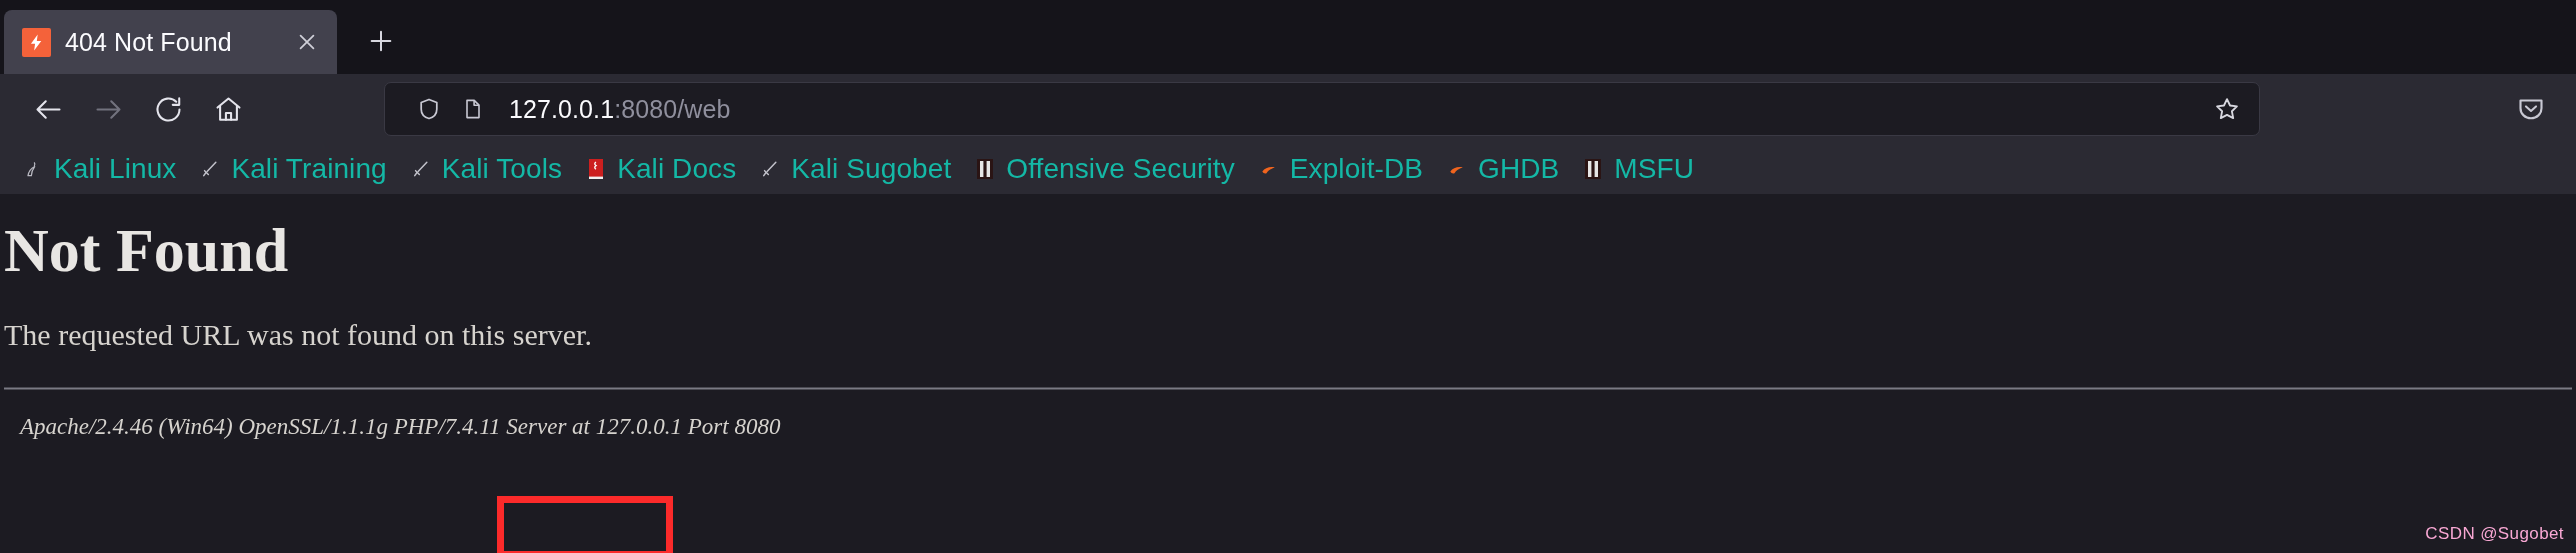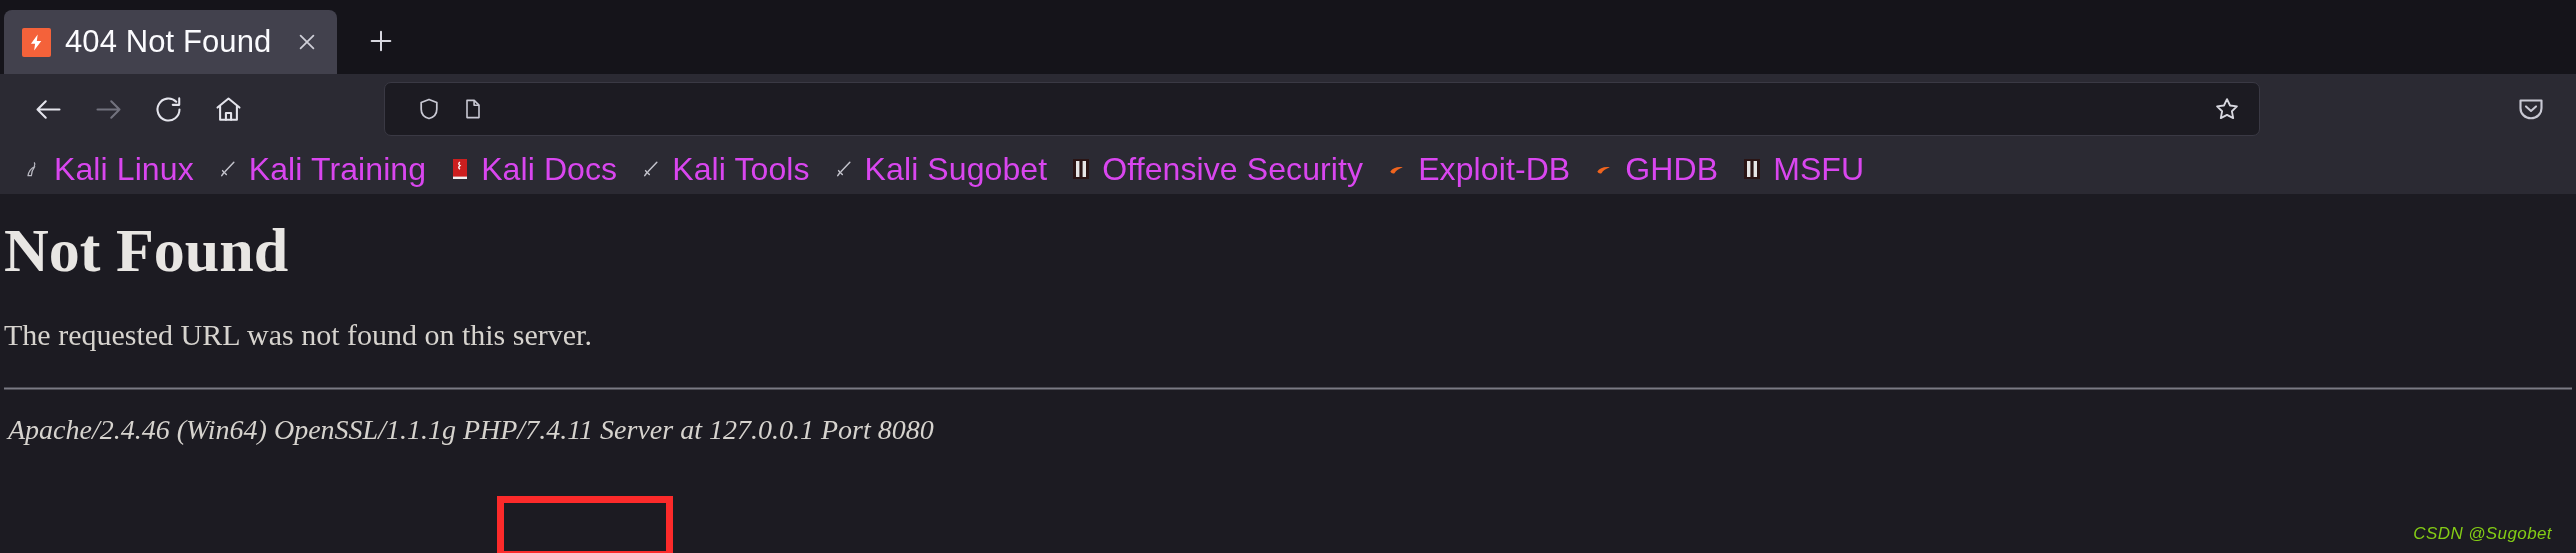--- a/index.html
+++ b/index.html
@@ -35,21 +35,21 @@
     width: 29px; height: 29px;
     background: #f4623a;
     border-radius: 2px;
     flex: 0 0 auto;
     display: flex; align-items: center; justify-content: center;
   }
   .tab-favicon svg { display:block; }
   .tab-title {
     flex: 1 1 auto;
     color: #fbfbfe;
-    font-size: 31px;
+    font-size: 25px;
     white-space: nowrap;
     overflow: hidden;
     text-overflow: ellipsis;
     letter-spacing: 0.1px;
   }
   .tab-close {
     flex: 0 0 auto;
     width: 40px; height: 40px;
     display: flex; align-items: center; justify-content: center;
     border-radius: 5px;
@@ -138,22 +138,22 @@
     padding: 5px 11px;
     border-radius: 5px;
     white-space: nowrap;
   }
   .bookmark-icon {
     width: 24px; height: 24px;
     display: flex; align-items: center; justify-content: center;
     flex: 0 0 auto;
   }
   .bookmark-label {
-    font-size: 32px;
-    color: #d946ef;
+    font-size: 28px;
+    color: #14b8a6;
     letter-spacing: 0.1px;
   }
 
   
   #page-content {
     position: relative;
     height: 360px;
     background: #1c1b22;
     padding: 0;
   }
@@ -173,42 +173,41 @@
   }
   #page-hr {
     margin: 35px 4px 0 4px;
     height: 3px;
     border: 0;
     background: linear-gradient(to bottom, #4a4a52 0 1px, #7a7a84 1px 2px, #4a4a52 2px 3px);
   }
   #page-address {
     font-family: "Liberation Serif", serif;
     font-style: italic;
-    font-size: 28px;
+    font-size: 23px;
     color: #d6d3ce;
-    padding: 24px 0 0 8px;
+    padding: 24px 0 0 20px;
     white-space: nowrap;
   }
   #highlight-box {
     position: absolute;
     left: 497px;
     top: 302px;
     width: 176px;
     height: 62px;
     border: 7px solid #fb2a2a;
     pointer-events: none;
   }
   #watermark {
     position: absolute;
-    right: 24px;
+    right: 12px;
     bottom: 10px;
     font-size: 17px;
-    color: #84cc16;
+    color: #f9a8d4;
     letter-spacing: 0.4px;
-    font-style: italic;
   }
 </style>
 </head>
 <body>
 
 <div id="tab-strip">
   <div class="tab">
     <span class="tab-favicon">
       <svg width="19" height="19" viewBox="0 0 24 24">
           <path d="M13.5 2 5 13.5h5.2L9 22l9-12h-5.6l1.1-8z" fill="#ffffff"></path>
@@ -258,20 +257,21 @@
       <svg width="26" height="26" viewBox="0 0 24 24" stroke="#c9c9d4" stroke-width="1.6" fill="none" stroke-linejoin="round">
           <path d="M12 3.2 4.8 6v6.2c0 4.4 3 7.4 7.2 8.6 4.2-1.2 7.2-4.2 7.2-8.6V6L12 3.2z"></path>
         </svg>
     </span>
     <span class="url-icon">
       <svg width="24" height="24" viewBox="0 0 24 24" stroke="#c9c9d4" stroke-width="1.6" fill="none" stroke-linejoin="round">
           <path d="M6 3.4h7.2L18 8.1V20.6H6z"></path>
           <path d="M13.1 3.4v4.8H18"></path>
         </svg>
     </span>
+    <span id="url-text"><span class="host">127.0.0.1</span><span class="path">:8080/web</span></span>
     <span id="star-btn">
       <svg width="28" height="28" viewBox="0 0 24 24" stroke="#d8d8e0" stroke-width="1.6" fill="none" stroke-linejoin="round">
           <path d="M12 3.6l2.6 5.4 5.9.8-4.3 4.1 1.1 5.9L12 17l-5.3 2.8 1.1-5.9-4.3-4.1 5.9-.8z"></path>
         </svg>
     </span>
   </div>
 
   <div id="pocket-btn">
     <svg width="30" height="30" viewBox="0 0 24 24" stroke="#c9c9d4" stroke-width="1.7" fill="none" stroke-linecap="round" stroke-linejoin="round">
         <path d="M3.6 5.2h16.8v6.1c0 4.7-3.8 8.1-8.4 8.1s-8.4-3.4-8.4-8.1z"></path>
@@ -298,38 +298,38 @@
           <path d="M19 4 8.5 15"></path>
           <path d="M7 16.5 4.5 20"></path>
           <path d="M5.5 14 10 18.5"></path>
         </svg>
     </span>
     <span class="bookmark-label">Kali Training</span>
   </div>
 
   <div class="bookmark">
     <span class="bookmark-icon">
+      <svg width="20" height="20" viewBox="0 0 24 24" fill="none" stroke="#c2c2cb" stroke-width="1.8" stroke-linecap="round">
+          <path d="M19 4 8.5 15"></path>
+          <path d="M7 16.5 4.5 20"></path>
+          <path d="M5.5 14 10 18.5"></path>
+        </svg>
+    </span>
+    <span class="bookmark-label">Kali Tools</span>
+  </div>
+
+  <div class="bookmark">
+    <span class="bookmark-icon">
       <svg width="20" height="22" viewBox="0 0 20 22">
           <rect x="3" y="1" width="14" height="20" fill="#cc1f1f"></rect>
           <path d="M10 4c-1.6 1-1.6 2.6 0 3.6-1.6 1-1.6 2.6 0 3.6" stroke="#ffffff" stroke-width="1.4" fill="none"></path>
           <rect x="3" y="18.6" width="14" height="2.4" fill="#f0f0f0"></rect>
         </svg>
     </span>
     <span class="bookmark-label">Kali Docs</span>
-  </div>
-
-  <div class="bookmark">
-    <span class="bookmark-icon">
-      <svg width="20" height="20" viewBox="0 0 24 24" fill="none" stroke="#c2c2cb" stroke-width="1.8" stroke-linecap="round">
-          <path d="M19 4 8.5 15"></path>
-          <path d="M7 16.5 4.5 20"></path>
-          <path d="M5.5 14 10 18.5"></path>
-        </svg>
-    </span>
-    <span class="bookmark-label">Kali Tools</span>
   </div>
 
   <div class="bookmark">
     <span class="bookmark-icon">
       <svg width="20" height="20" viewBox="0 0 24 24" fill="none" stroke="#c2c2cb" stroke-width="1.8" stroke-linecap="round">
           <path d="M19 4 8.5 15"></path>
           <path d="M7 16.5 4.5 20"></path>
           <path d="M5.5 14 10 18.5"></path>
         </svg>
     </span>

